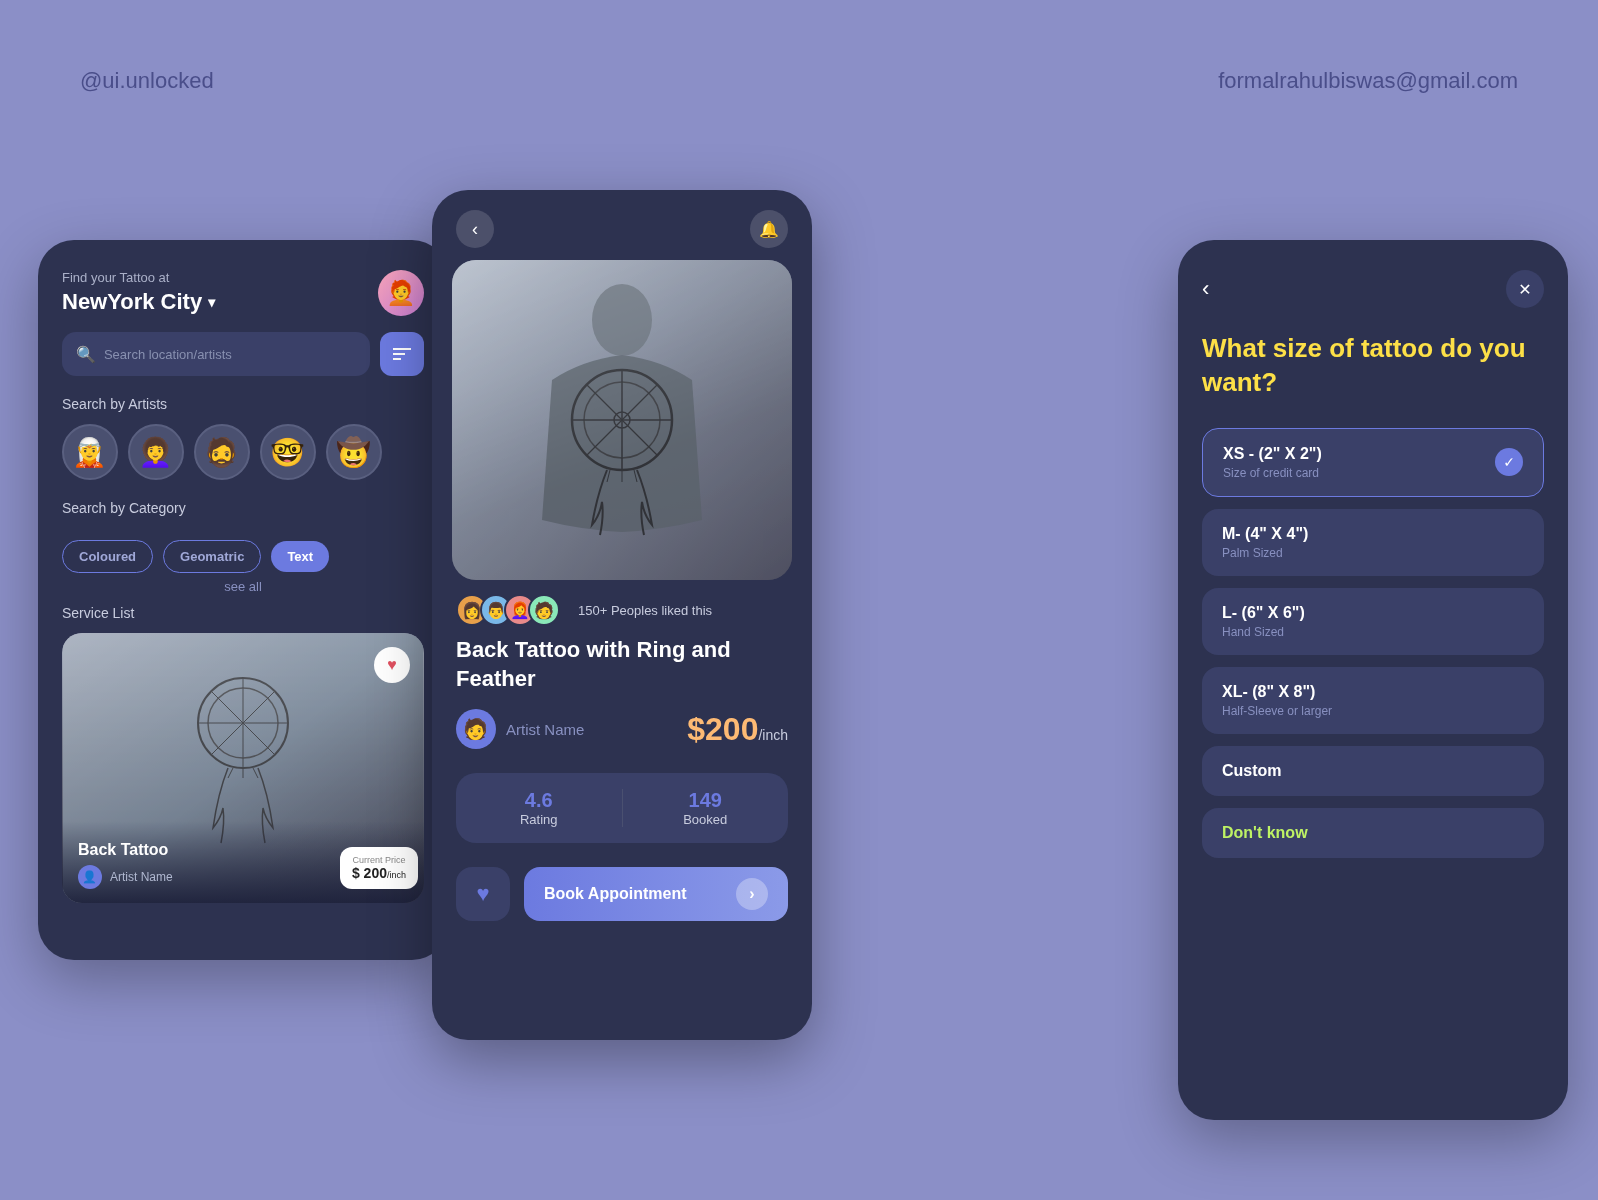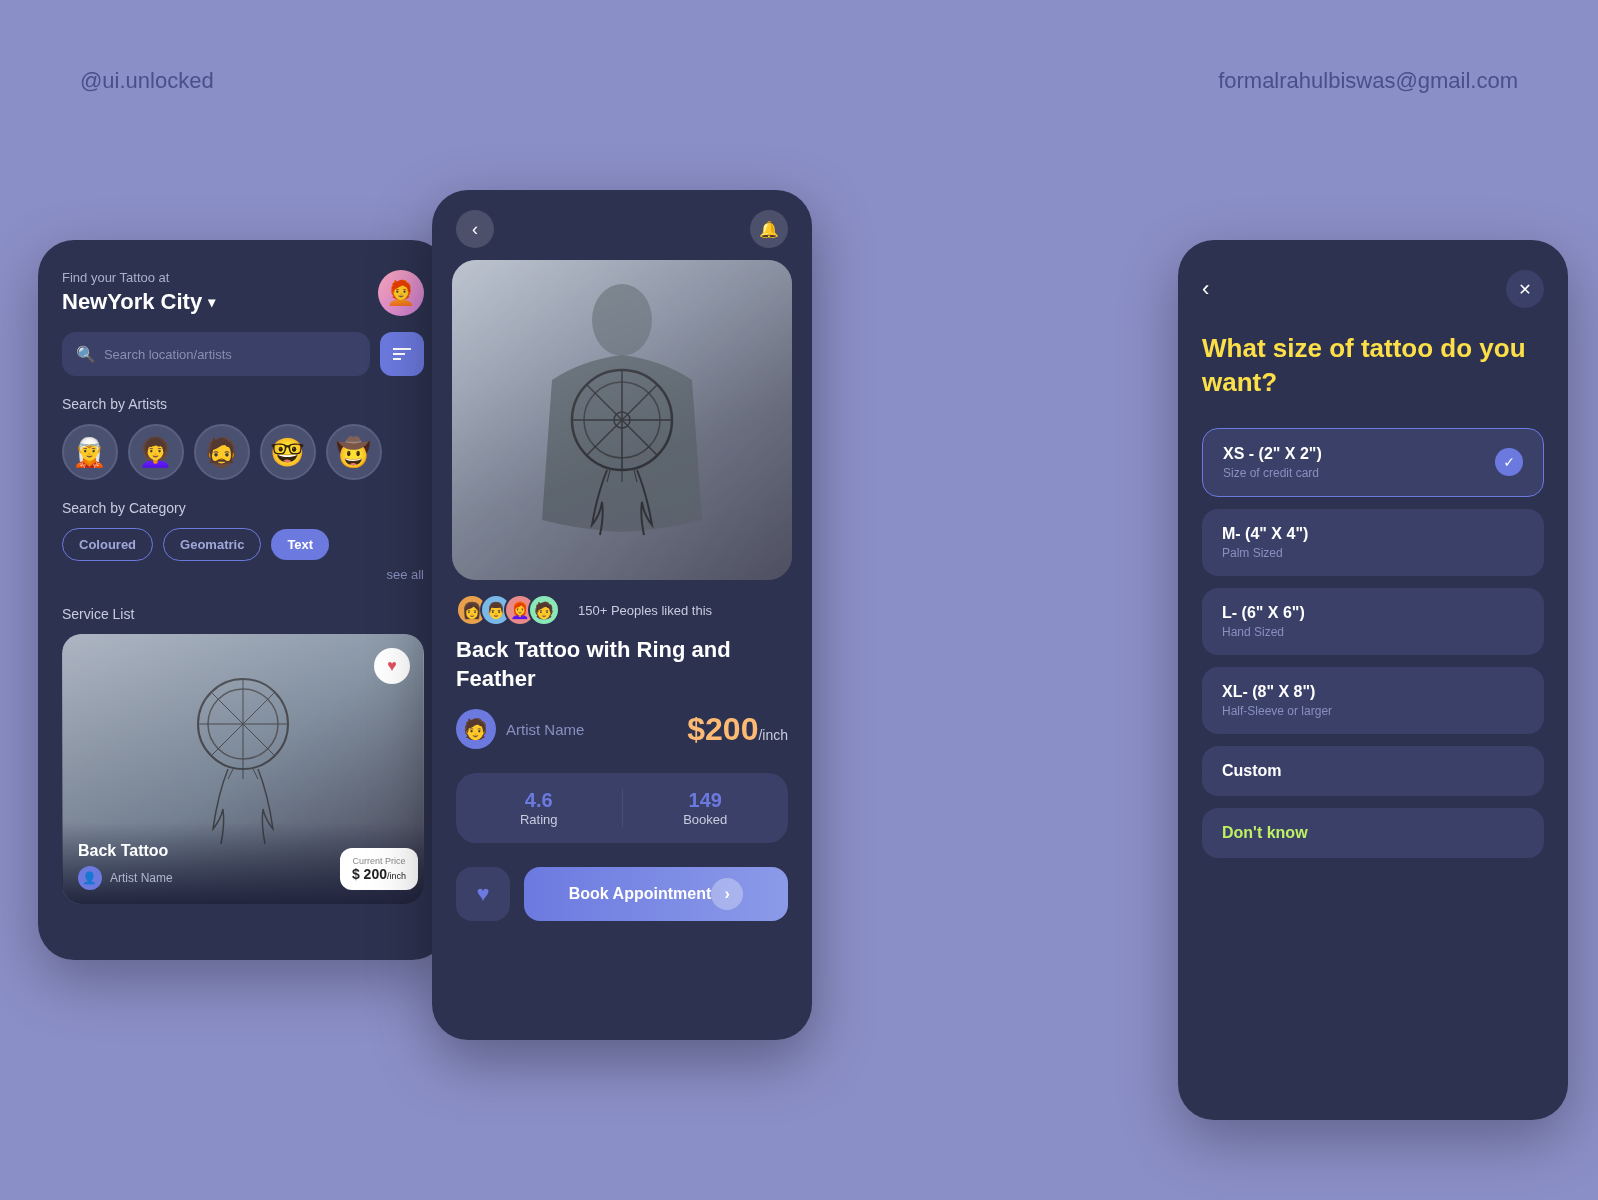--- a/index.html
+++ b/index.html
@@ -143,35 +143,36 @@
       margin-bottom: 6px;
       align-items: center;
     }
     .s1-cat-btn {
       padding: 8px 16px;
       border-radius: 20px;
       font-size: 13px;
       font-weight: 600;
       border: none;
       cursor: pointer;
+      margin-top: 12px;
     }
     .s1-cat-btn.outline {
       background: transparent;
       border: 1.5px solid #6c7ae0;
       color: #a0a8d8;
     }
     .s1-cat-btn.filled {
       background: #6c7ae0;
       color: #fff;
     }
     .s1-see-all {
       color: #8890c0;
       font-size: 13px;
-      text-align: right;
-      margin-bottom: 24px;
+      text-align: center;
+      margin-bottom: 11px;
     }
 
     .s1-service-title {
       color: #c8ccde;
       font-size: 14px;
       margin-bottom: 12px;
       font-weight: 500;
     }
 
     .s1-card {
@@ -437,21 +438,21 @@
       color: #6c7ae0;
       font-size: 22px;
     }
     .s2-book-btn {
       flex: 1;
       height: 54px;
       background: linear-gradient(90deg, #6c7ae0, #8b9ae8);
       border-radius: 16px;
       display: flex;
       align-items: center;
-      justify-content: center;
+      justify-content: space-between;
       padding: 0 20px;
       color: #fff;
       font-size: 16px;
       font-weight: 600;
     }
     .s2-book-arrow {
       width: 32px;
       height: 32px;
       background: rgba(255,255,255,0.3);
       border-radius: 50%;

